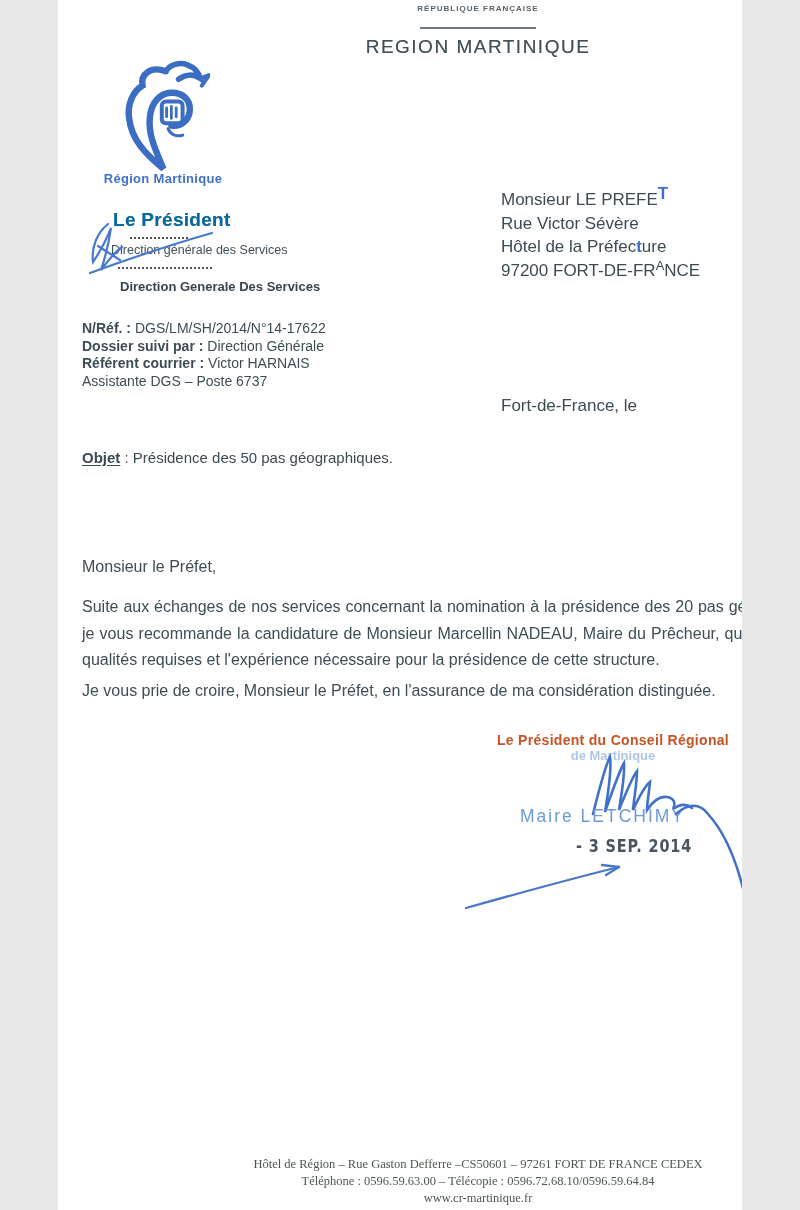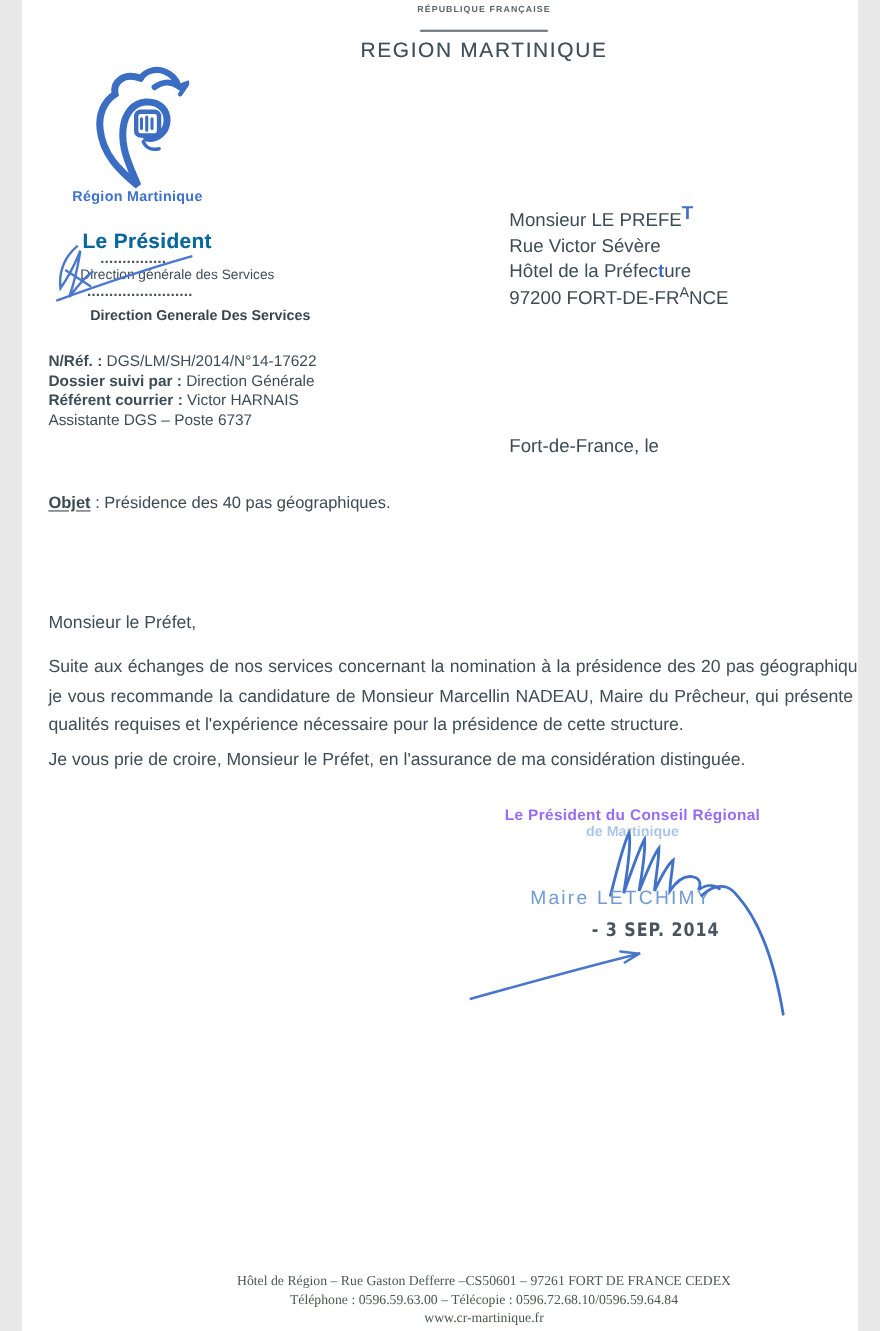--- a/index.html
+++ b/index.html
@@ -1,17 +1,17 @@
 <!DOCTYPE html>
 <html><head>
 <meta charset="utf-8">
 <style>
   html,body{margin:0;padding:0;background:#e8e8e8;}
   .page{
-    position:relative;width:760px;height:1210px;background:#ffffff;
+    position:relative;width:684px;height:1210px;background:#ffffff;
     font-family:"Liberation Sans",sans-serif;color:#3e4d55;overflow:hidden;
     margin:0 auto;
     text-decoration:underline;
   }
   .abs{position:absolute;}
   
   .republique{top:4px;left:40px;width:760px;text-align:center;font-size:8px;
     letter-spacing:1px;color:#5a646c;filter:blur(.3px);font-weight:bold;}
   .header-line{top:27px;left:362px;width:116px;border-top:2px solid #4b565e;opacity:.8;}
   .region-title{top:36px;left:40px;width:760px;text-align:center;font-size:19px;
@@ -37,21 +37,21 @@
   
   .objet{top:449px;left:24px;font-size:15px;color:#3c4a52;}
   .objet .lbl{font-weight:bold;text-decoration:underline;text-underline-offset:2px;}
   
   .salutation{top:558px;left:24px;font-size:16px;color:#3e4d55;}
   .para1{top:594px;left:24px;width:757px;font-size:16px;line-height:26.5px;
     text-align:justify;color:#3e4d55;}
   .para2{top:682px;left:24px;width:757px;font-size:16px;color:#3e4d55;}
   
   .stamp1{top:732px;left:400px;width:310px;text-align:center;font-size:14px;
-    font-weight:bold;color:#8b5cf6;filter:blur(.4px);letter-spacing:.3px;opacity:.9;}
+    font-weight:bold;color:#c2410c;filter:blur(.4px);letter-spacing:.3px;opacity:.9;}
   .stamp2{top:748px;left:400px;width:310px;text-align:center;font-size:13px;
     font-weight:bold;color:#6d98d2;filter:blur(.6px);opacity:.55;}
   .serge{top:806px;left:462px;font-size:17.5px;color:#6f9bd5;letter-spacing:2px;
     filter:blur(.3px);font-weight:500;}
   .datestamp{top:836px;left:518px;font-family:"DejaVu Sans",sans-serif;font-size:17px;
     font-weight:bold;color:#49545e;letter-spacing:1px;transform:scaleX(.85);
     transform-origin:left center;filter:blur(.2px);}
   
   .footer{left:40px;width:760px;text-align:center;
     font-family:"Liberation Serif",serif;color:#4c584f;margin-top:16px;}
@@ -109,21 +109,21 @@
   <div class="abs recipient">
     <div><span>Monsieur LE PREFE</span><span class="ink-mark raised">T</span></div>
     <div>Rue Victor Sévère</div>
     <div><span>Hôtel de la Préfec</span><span class="ink-mark">t</span><span>ure</span></div>
     <div><span>97200 FORT-DE-FR</span><span class="raised-dark">A</span><span>NCE</span></div>
   </div>
 
   <div class="abs dateline">Fort-de-France, le</div>
 
   <div class="abs objet">
-    <span class="lbl">Objet</span><span> : Présidence des 40 pas géographiques.</span>
+    <span class="lbl">Objet</span><span> : Présidence des 50 pas géographiques.</span>
   </div>
 
   <div class="abs salutation">Monsieur le Préfet,</div>
   <div class="abs para1">Suite aux échanges de nos services concernant la nomination à la présidence des 20 pas géographiques, je vous recommande la candidature de Monsieur Marcellin NADEAU, Maire du Prêcheur, qui présente les qualités requises et l'expérience nécessaire pour la présidence de cette structure.</div>
   <div class="abs para2">Je vous prie de croire, Monsieur le Préfet, en l'assurance de ma considération distinguée.</div>
 
   <div class="abs stamp1">Le Président du Conseil Régional</div>
   <div class="abs stamp2">de Martinique</div>
 
   <div class="abs" style="top:752px;left:527px;">

